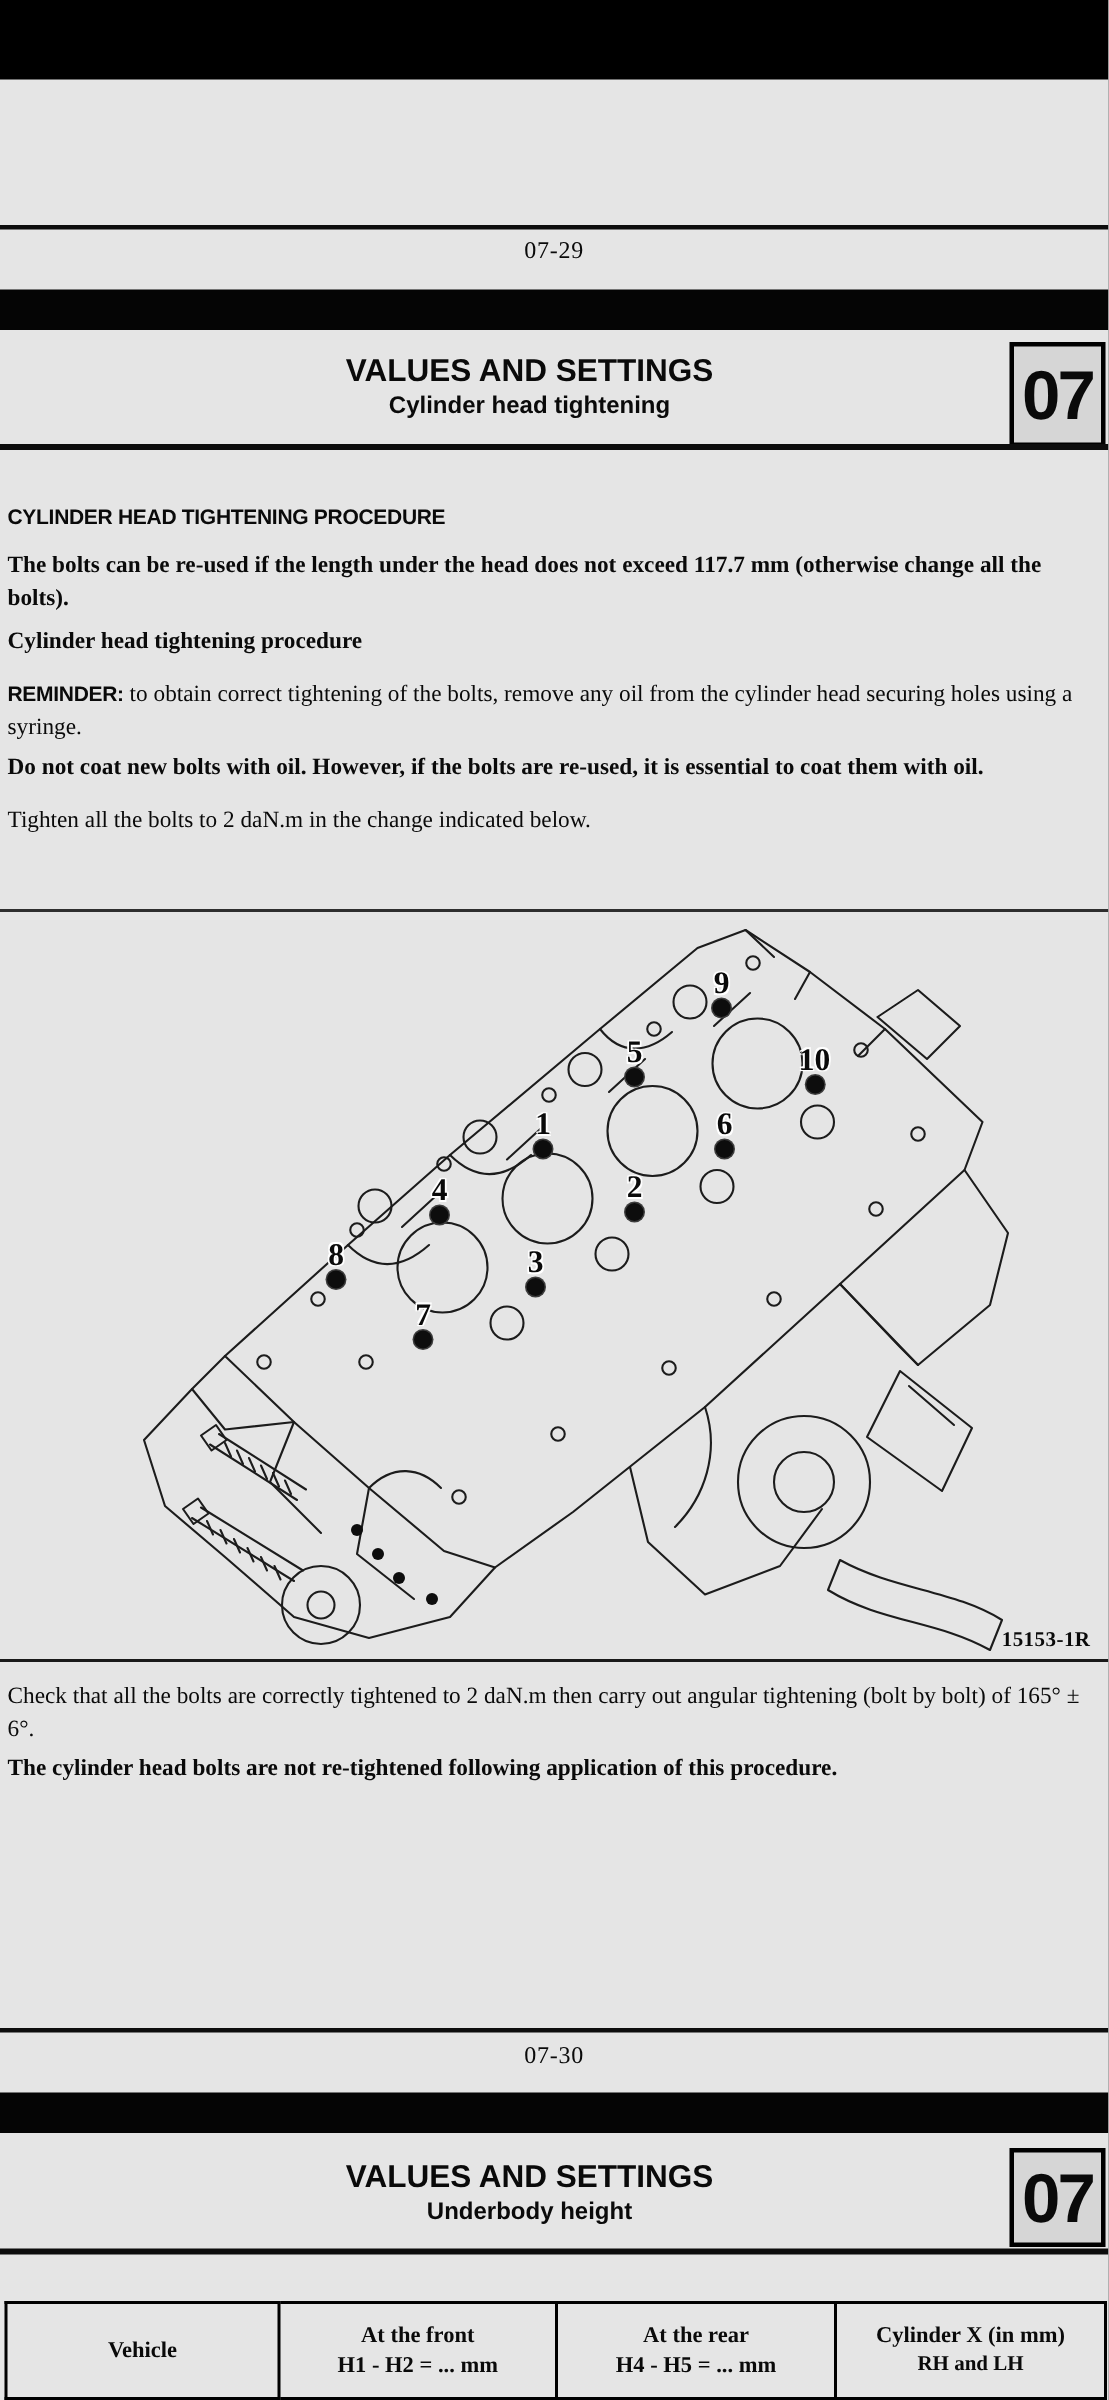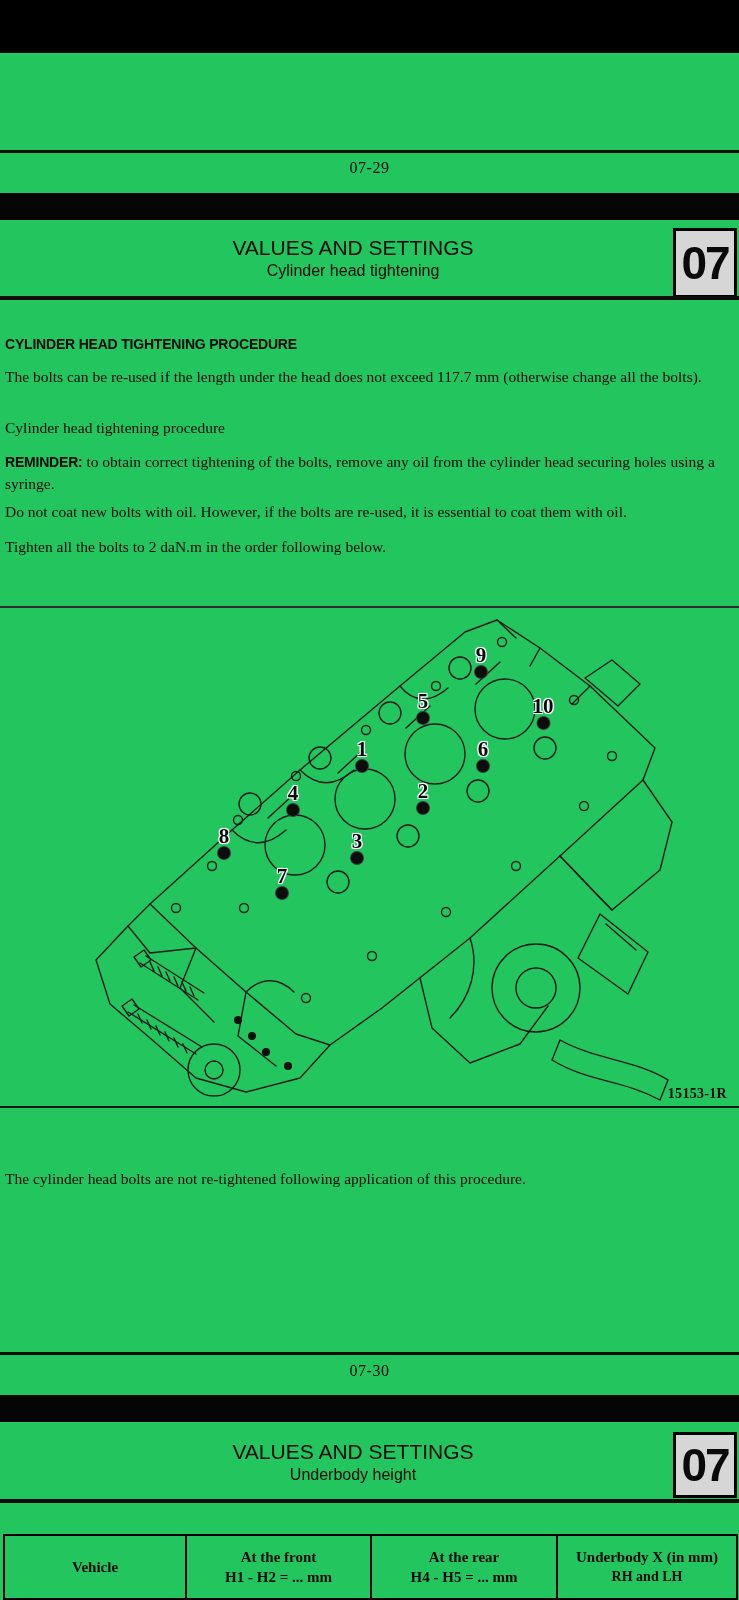--- a/index.html
+++ b/index.html
@@ -1,45 +1,45 @@
 <!DOCTYPE html>
 <html><head>
 <meta charset="utf-8">
 <style>
   html,body{margin:0;padding:0;background:#888;}
   .page{
     position:relative;
     width:739px;height:1600px;
-    background:#22c55e;
+    background:#e5e5e5;
     overflow:hidden;
     font-family:"Liberation Serif", serif;
     color:#0a0a0a;
   }
   .abs{position:absolute;}
   
   .top-bar{left:0;top:0;width:739px;height:53px;background:#000;}
   
   .rule{left:0;width:739px;background:#0d0d0d;}
   .rule-thin{height:3px;}
   .rule-thick{height:4px;}
   .band{left:0;width:739px;height:27px;background:#050505;}
   
   .pagenum{left:0;width:739px;text-align:center;font-size:16px;letter-spacing:.5px;}
   
   .titleblock{left:0;width:739px;padding-right:33px;box-sizing:border-box;text-align:center;
-    font-family:"Liberation Sans", sans-serif;font-weight:normal;line-height:1.25;}
+    font-family:"Liberation Sans", sans-serif;font-weight:bold;line-height:1.25;}
   .titleblock .t1{font-size:21px;}
   .titleblock .t2{font-size:16px;}
   .badge{right:2px;width:58px;height:62px;border:3px solid #000;background:#d6d6d6;
     display:flex;align-items:center;justify-content:center;
     font-family:"Liberation Sans", sans-serif;font-weight:bold;font-size:46px;color:#0a0a0a;
     letter-spacing:-2px;}
   
   .txt{left:5px;width:715px;font-size:15.5px;line-height:22px;}
-  .txt.bold{font-weight:normal;}
+  .txt.bold{font-weight:bold;}
   .sansbold{font-family:"Liberation Sans", sans-serif;font-weight:bold;font-size:14px;letter-spacing:-.2px;}
   .b{font-weight:normal;}
   
   .figure{left:0;top:606px;width:739px;height:498px;border-top:2px solid #2e2e2e;border-bottom:2px solid #1a1a1a;}
   .figref{position:absolute;right:12px;bottom:4px;font-size:14px;font-weight:bold;letter-spacing:.3px;}
   .callout{position:absolute;transform:translateX(-50%);display:flex;flex-direction:column;align-items:center;}
   .co-num{font-weight:bold;font-size:21px;line-height:20px;
     text-shadow:0 0 2px #fff,0 0 2px #fff,1px 1px 0 #fff,-1px -1px 0 #fff,1px -1px 0 #fff,-1px 1px 0 #fff;}
   .co-bolt{width:12px;height:12px;border-radius:50%;background:#0d0d0d;box-shadow:0 0 0 1px #3c3c3c;margin-top:1px;}
   
@@ -69,21 +69,21 @@
   <div class="abs txt sansbold" style="top:333px">CYLINDER HEAD TIGHTENING PROCEDURE</div>
 
   <div class="abs txt bold" style="top:366px">The bolts can be re-used if the length under the head does not exceed 117.7 mm (otherwise change all the bolts).</div>
 
   <div class="abs txt bold" style="top:417px">Cylinder head tightening procedure</div>
 
   <div class="abs txt bold" style="top:501px">Do not coat new bolts with oil. However, if the bolts are re-used, it is essential to coat them with oil.</div>
 
   <div class="abs txt" style="top:451px"><span class="sansbold">REMINDER:</span><span> to obtain correct tightening of the bolts, remove any oil from the cylinder head securing holes using a syringe.</span></div>
 
-  <div class="abs txt" style="top:536px"><span>Tighten all the bolts to </span><span class="b">2 daN.m</span><span> in the order following below.</span></div>
+  <div class="abs txt" style="top:536px"><span>Tighten all the bolts to </span><span class="b">2 daN.m</span><span> in the change indicated below.</span></div>
 
   <div class="abs figure">
 
     <svg width="739" height="494" viewBox="0 0 739 494">
       <g stroke="#1c1c1c" fill="none" stroke-width="1.4" stroke-linejoin="round" stroke-linecap="round">
 
         <path d="M150,296 L232,222 L300,162 L400,78 L465,24 L497,12 L540,40 L590,78 L655,140 L643,172 L560,248 L470,330 L382,400 L330,437 L296,426 L246,384 L196,340 Z"></path>
         <path d="M497,12 L516,30 M540,40 L530,58 M590,78 L572,96"></path>
 
         <path d="M585,70 L612,52 L640,76 L618,98 Z"></path>
@@ -194,20 +194,21 @@
         <span class="co-bolt"></span>
       </div>
     <div class="callout" style="left:543px;top:88px">
         <span class="co-num">10</span>
         <span class="co-bolt"></span>
       </div>
 
     <div class="figref">15153-1R</div>
   </div>
 
+  <div class="abs txt" style="top:1120px"><span>Check that all the bolts are correctly tightened to </span><span class="b">2 daN.m</span><span> then carry out angular tightening (bolt by bolt) of </span><span class="b">165° ± 6°</span><span>.</span></div>
 
   <div class="abs txt bold" style="top:1168px">The cylinder head bolts are not re-tightened following application of this procedure.</div>
 
   <div class="abs rule rule-thin" style="top:1352px"></div>
   <div class="abs pagenum" style="top:1362px">07-30</div>
   <div class="abs band" style="top:1395px"></div>
 
   <div class="abs titleblock" style="top:1439px">
     <div class="t1">VALUES AND SETTINGS</div>
     <div class="t2">Underbody height</div>
@@ -230,21 +231,21 @@
             </td>
         <td>
               <div>At the front</div>
               <div>H1 - H2 = ... mm</div>
             </td>
         <td>
               <div>At the rear</div>
               <div>H4 - H5 = ... mm</div>
             </td>
         <td>
-              <div>Underbody X (in mm)</div>
+              <div>Cylinder X (in mm)</div>
               <div class="cell-sans">RH and LH</div>
             </td>
       </tr>
       <tr style="height:50px">
         <td></td>
         <td></td>
         <td></td>
         <td></td>
       </tr>
     </tbody>

